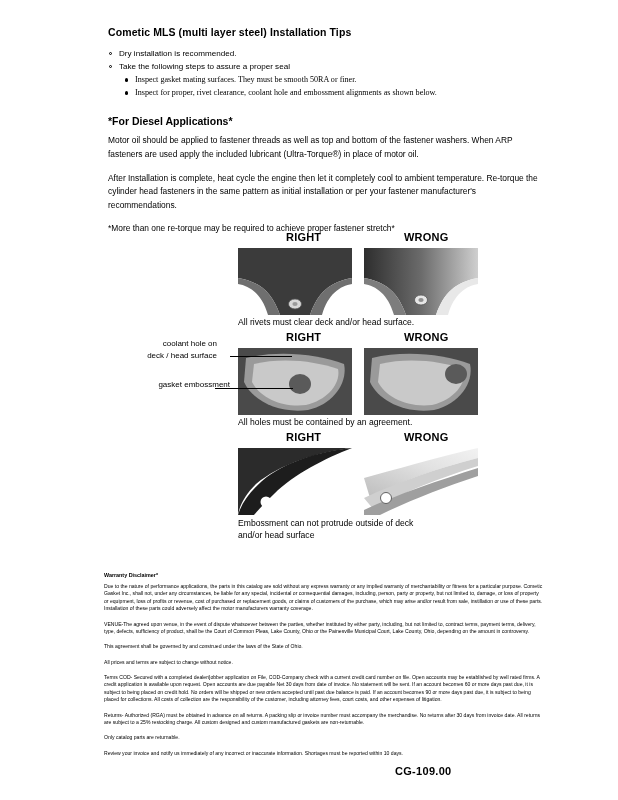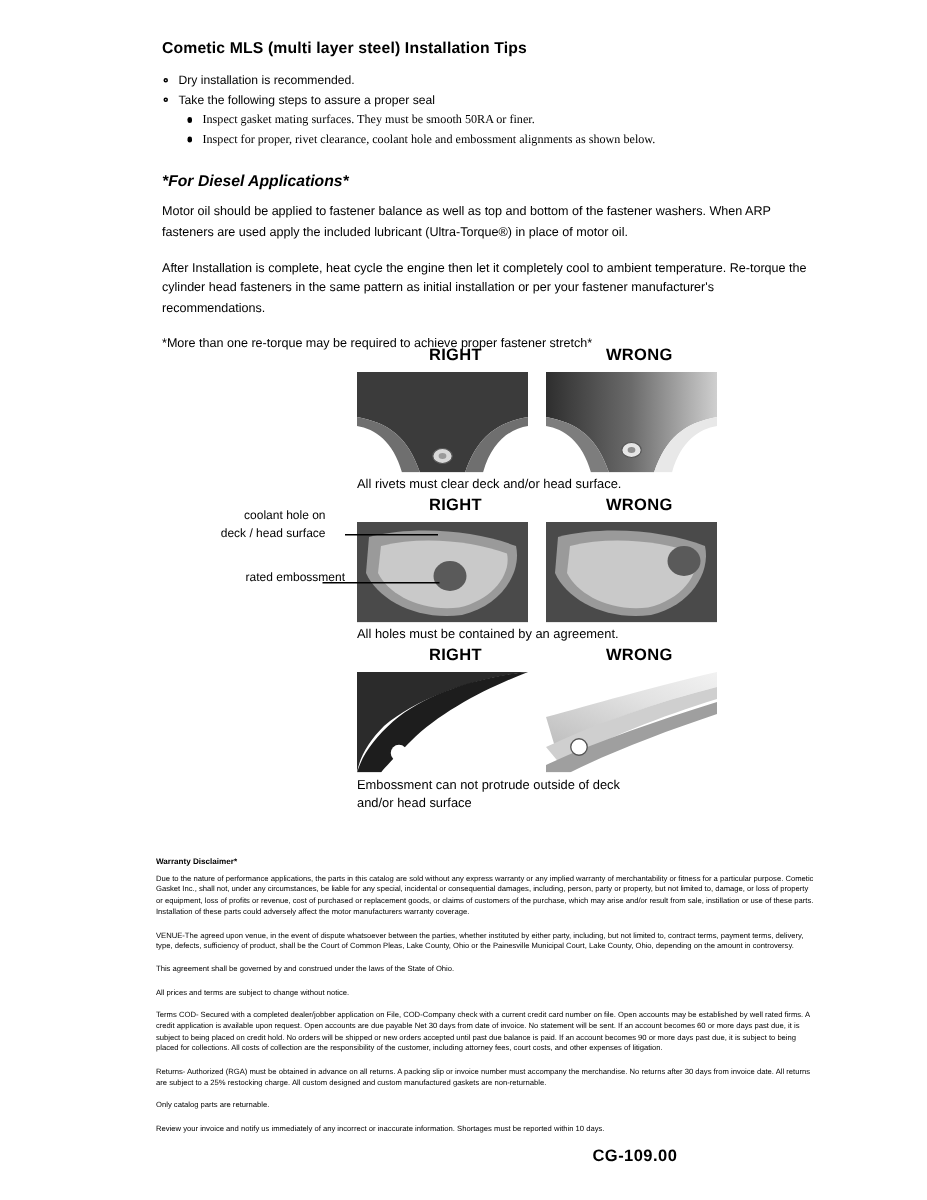--- a/index.html
+++ b/index.html
@@ -77,21 +77,20 @@
     top: 5px;
     width: 3.4px;
     height: 3.4px;
     background: #000;
     border-radius: 50%;
   }
   h2.subtitle {
     font-size: 10.5px;
     font-weight: bold;
     margin: 16px 0 7px 4px;
-    font-style: italic;
   }
   p.body {
     font-size: 8.4px;
     line-height: 1.62;
     margin: 0 0 10px 4px;
   }
   p.body.tight { margin-bottom: 0; }
 
   
   .figures {
@@ -167,21 +166,21 @@
     <ul class="bullets">
       <li>Dry installation is recommended.</li>
       <li>Take the following steps to assure a proper seal</li>
     </ul>
     <ul class="subbullets">
       <li>Inspect gasket mating surfaces.  They must be smooth 50RA or finer.</li>
       <li>Inspect for proper, rivet clearance, coolant hole and embossment alignments as shown below.</li>
     </ul>
 
     <h2 class="subtitle">*For Diesel Applications*</h2>
-    <p class="body">Motor oil should be applied to fastener balance as well as top and bottom of the fastener washers. When ARP fasteners are used apply the included lubricant (Ultra-Torque®) in place of motor oil.</p>
+    <p class="body">Motor oil should be applied to fastener threads as well as top and bottom of the fastener washers. When ARP fasteners are used apply the included lubricant (Ultra-Torque®) in place of motor oil.</p>
     <p class="body">After Installation is complete, heat cycle the engine then let it completely cool to ambient temperature. Re-torque the cylinder head fasteners in the same pattern as initial installation or per your fastener manufacturer's recommendations.</p>
     <p class="body tight">*More than one re-torque may be required to achieve proper fastener stretch*</p>
   </div>
 
   <div class="figures">
 
     <div class="fig-label" style="left:286px; top:231px;">RIGHT</div>
     <div class="fig-label" style="left:404px; top:231px;">WRONG</div>
 
     <div class="panel" style="left:238px; top:248px; width:114px; height:67px;">
@@ -240,21 +239,21 @@
     </div>
 
     <div class="caption" style="left:238px; top:417px;">All holes must be contained by an agreement.</div>
 
     <div class="annot" style="left:107px; top:338px; width:110px;">
       <span>coolant hole on</span><br>
       <span>deck / head surface</span>
     </div>
     <div class="leader" style="left:230px; top:356px; width:62px;"></div>
 
-    <div class="annot" style="left:120px; top:379px; width:110px;">rated embossment</div>
+    <div class="annot" style="left:120px; top:379px; width:110px;">gasket embossment</div>
     <div class="leader" style="left:215px; top:388px; width:78px;"></div>
 
     <div class="fig-label" style="left:286px; top:431px;">RIGHT</div>
     <div class="fig-label" style="left:404px; top:431px;">WRONG</div>
 
     <div class="panel" style="left:238px; top:448px; width:114px; height:67px;">
       <svg width="114" height="67" viewBox="0 0 114 67">
         <rect x="0" y="0" width="114" height="67" fill="#ffffff"></rect>
         <path d="M0,0 H114 C80,4 42,16 18,36 C8,46 2,56 0,67 Z" fill="#2b2b2b"></path>
         <path d="M114,0 C88,10 56,26 36,46 C26,56 20,62 16,67 H0 C4,54 12,44 24,33 C46,14 82,3 114,0 Z" fill="#1d1d1d"></path>

